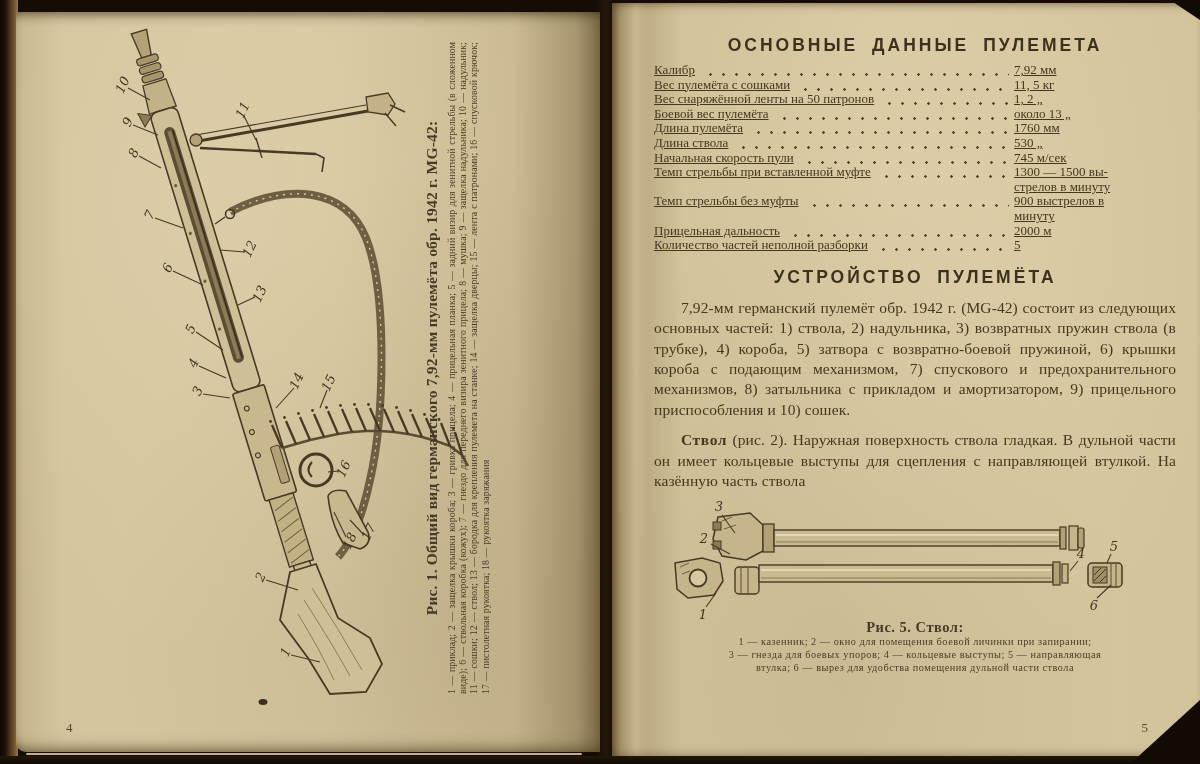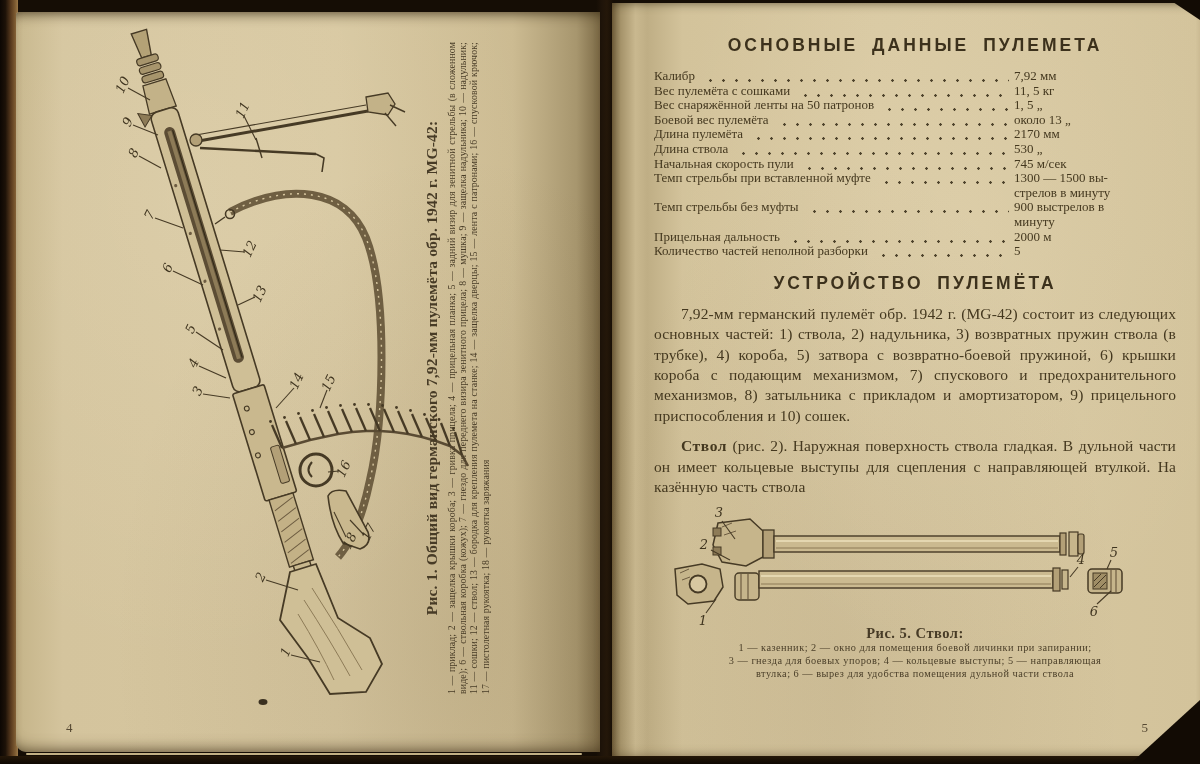--- a/index.html
+++ b/index.html
@@ -41,21 +41,21 @@
     transform:rotate(-90deg);transform-origin:0 0;color:#473b26;}
   .fig1-caption .cap-title{font-size:15.5px;font-weight:700;text-align:center;letter-spacing:.2px;margin:0 0 5px 0;}
   .fig1-caption .cap-legend{font-size:9.8px;line-height:11.2px;text-align:justify;letter-spacing:.15px;}
   .pageno{position:absolute;font-size:13px;color:#564933;}
   .pageno-left{left:50px;bottom:16px;}
   .pageno-right{right:52px;bottom:22px;}
   
   .rp-content{position:absolute;left:42px;top:0;width:522px;color:#44381f;}
   .h-main{margin:32px 0 0 0;font-family:"Liberation Sans",sans-serif;font-weight:700;
     font-size:17.5px;letter-spacing:3px;text-align:center;color:#3c311c;word-spacing:6px;}
-  .spec-list{margin-top:13px;}
+  .spec-list{margin-top:7px;text-decoration:underline;}
   .spec-row{display:flex;align-items:flex-start;font-size:13px;line-height:14.6px;}
   .spec-label{white-space:nowrap;}
   .spec-leader{flex:1 1 auto;margin:0 5px 0 7px;height:13px;min-width:8px;
     background-image:radial-gradient(circle, rgba(64,53,32,.9) 1.05px, rgba(0,0,0,0) 1.5px);
     background-size:13px 13px;background-position:2px 5px;background-repeat:repeat-x;}
   .spec-value{width:162px;flex:0 0 auto;white-space:pre-line;}
   .h-device{margin:14px 0 0 0;font-family:Liberation Sans, sans-serif;font-weight:700;
     font-size:17.5px;letter-spacing:3px;text-align:center;color:#3c311c;word-spacing:6px;}
   .para{margin:10px 0 0 0;font-size:15.5px;line-height:20.4px;text-align:justify;letter-spacing:.1px;}
   .para .indent{display:inline-block;width:27px;}
@@ -230,31 +230,31 @@
           <span class="spec-value">7,92 мм</span>
         </div>
         <div class="spec-row">
           <span class="spec-label">Вес пулемёта с сошками</span>
           <span class="spec-leader"></span>
           <span class="spec-value">11, 5 кг</span>
         </div>
         <div class="spec-row">
           <span class="spec-label">Вес снаряжённой ленты на 50 патронов</span>
           <span class="spec-leader"></span>
-          <span class="spec-value">1, 5 „</span>
+          <span class="spec-value">1, 2 „</span>
         </div>
         <div class="spec-row">
           <span class="spec-label">Боевой вес пулемёта</span>
           <span class="spec-leader"></span>
           <span class="spec-value">около 13 „</span>
         </div>
         <div class="spec-row">
           <span class="spec-label">Длина пулемёта</span>
           <span class="spec-leader"></span>
-          <span class="spec-value">2170 мм</span>
+          <span class="spec-value">1760 мм</span>
         </div>
         <div class="spec-row">
           <span class="spec-label">Длина ствола</span>
           <span class="spec-leader"></span>
           <span class="spec-value">530 „</span>
         </div>
         <div class="spec-row">
           <span class="spec-label">Начальная скорость пули</span>
           <span class="spec-leader"></span>
           <span class="spec-value">745 м/сек</span>

